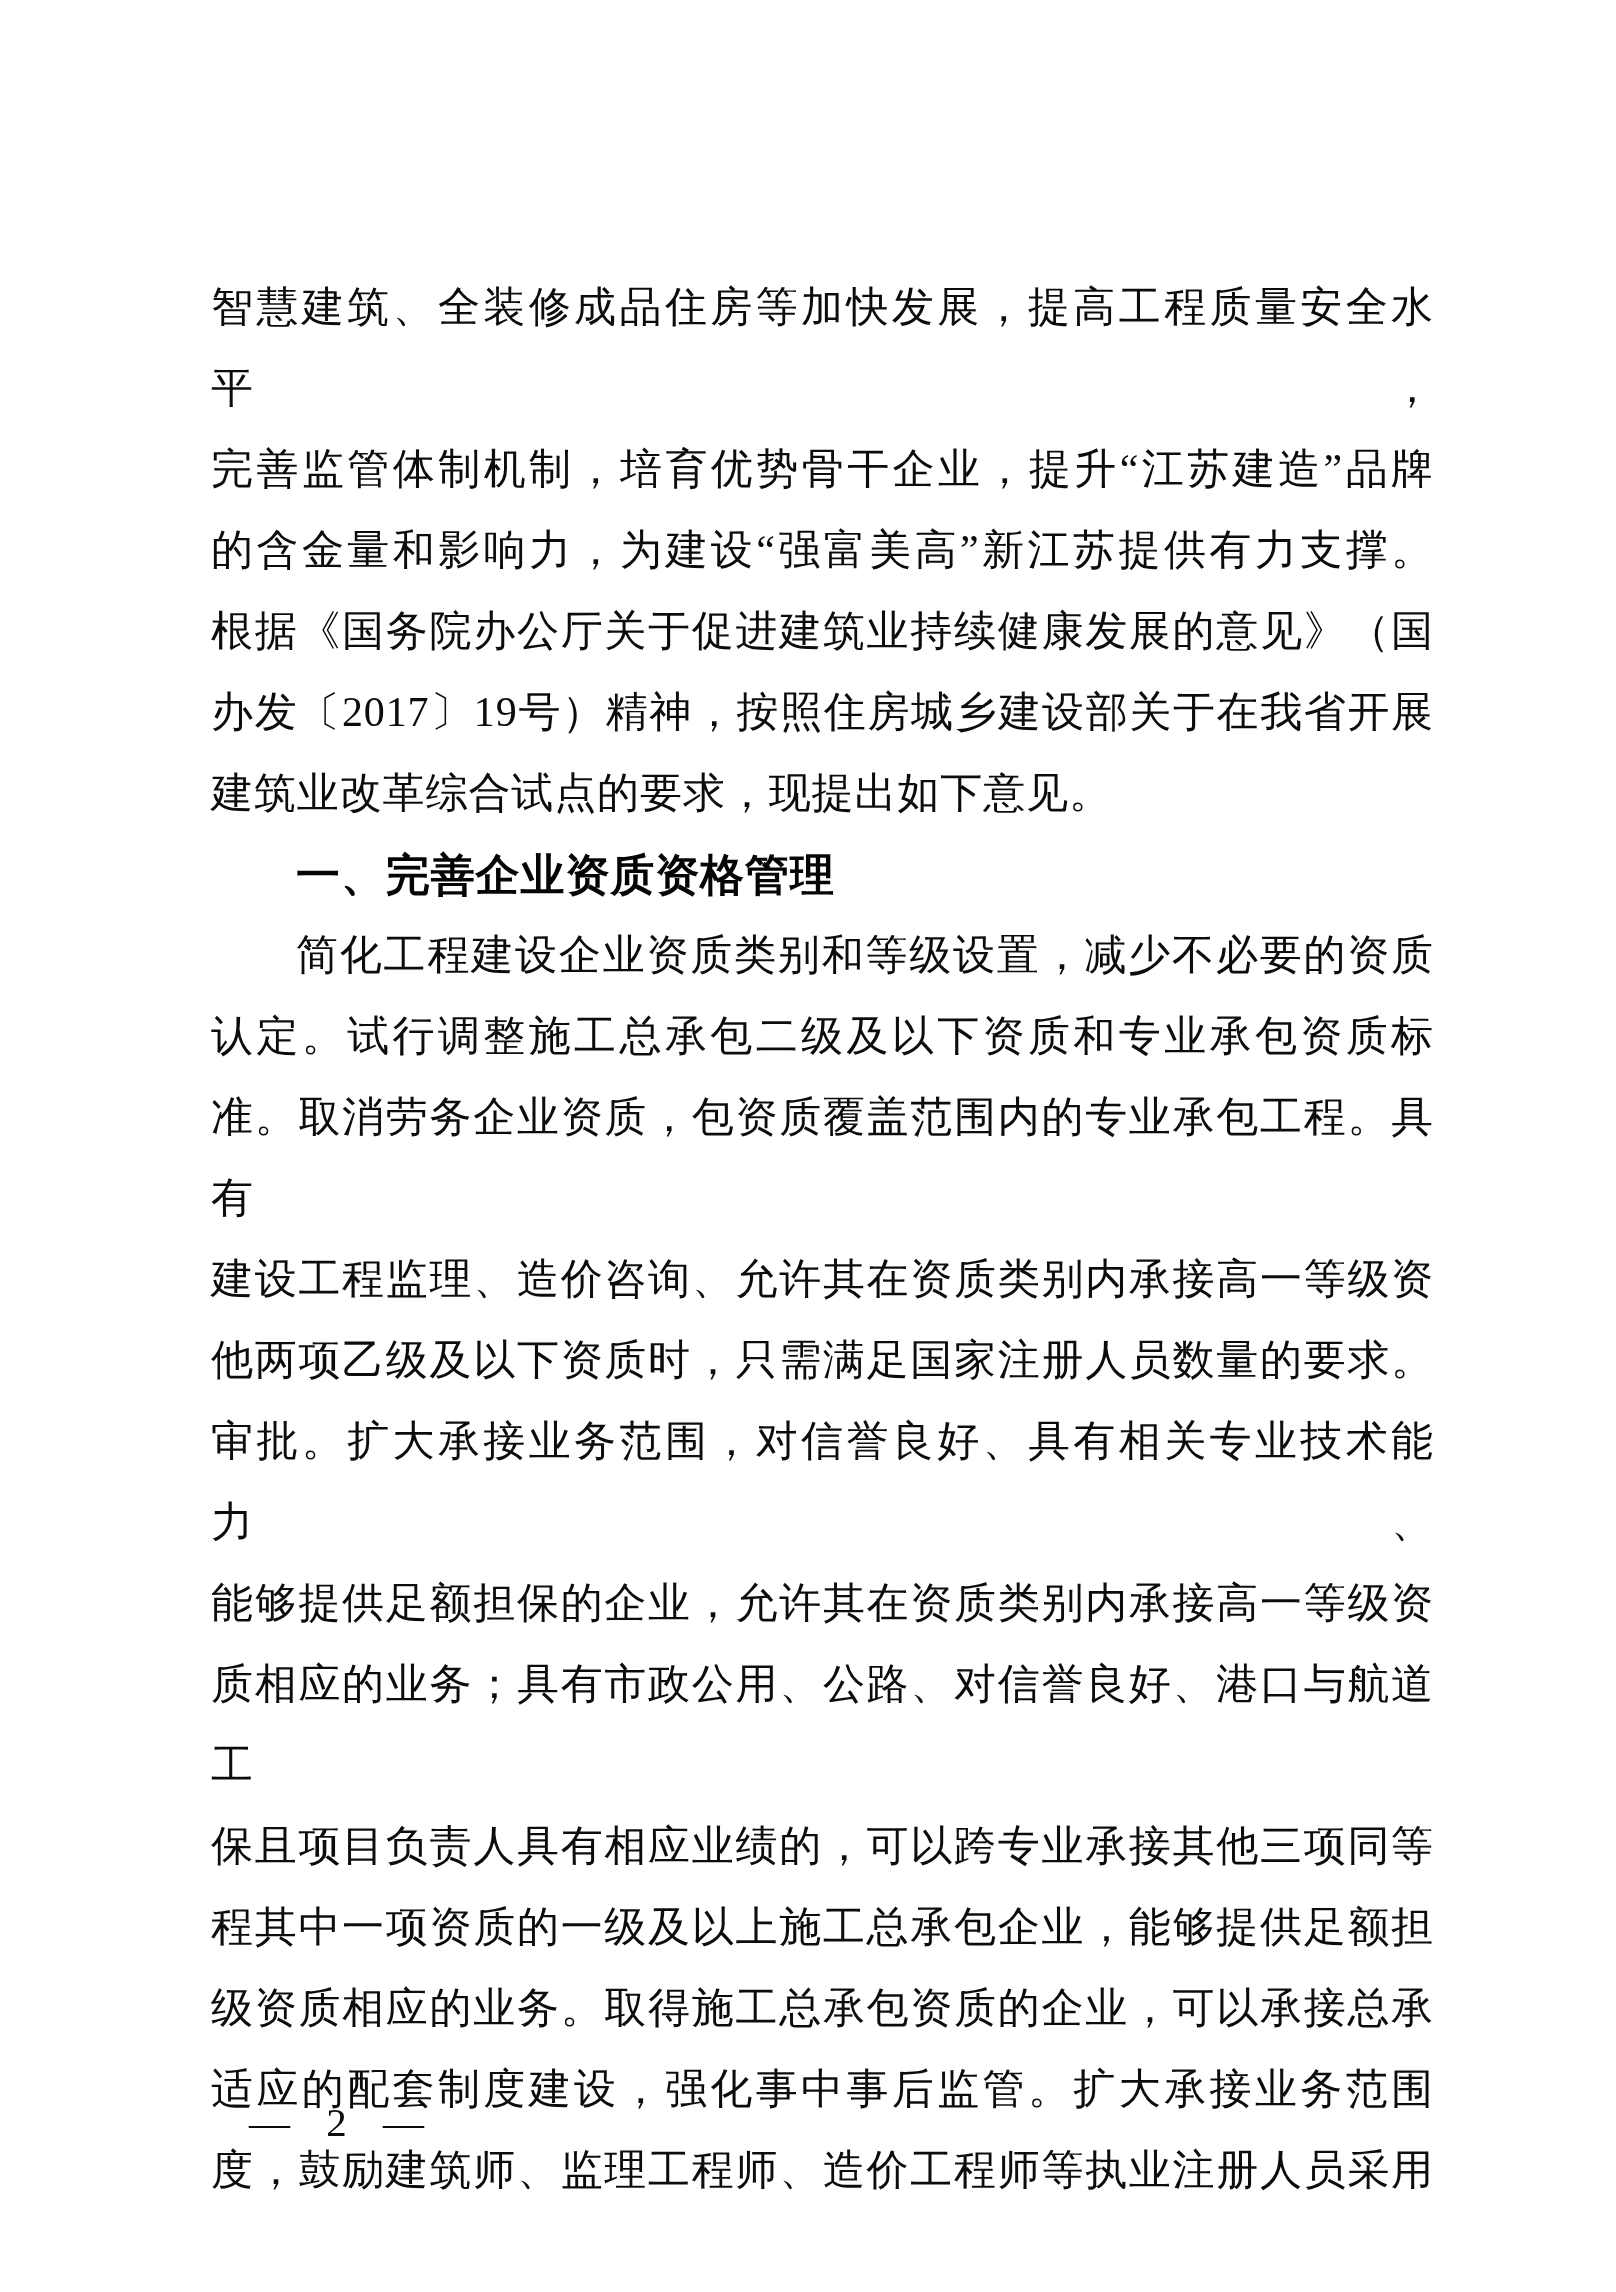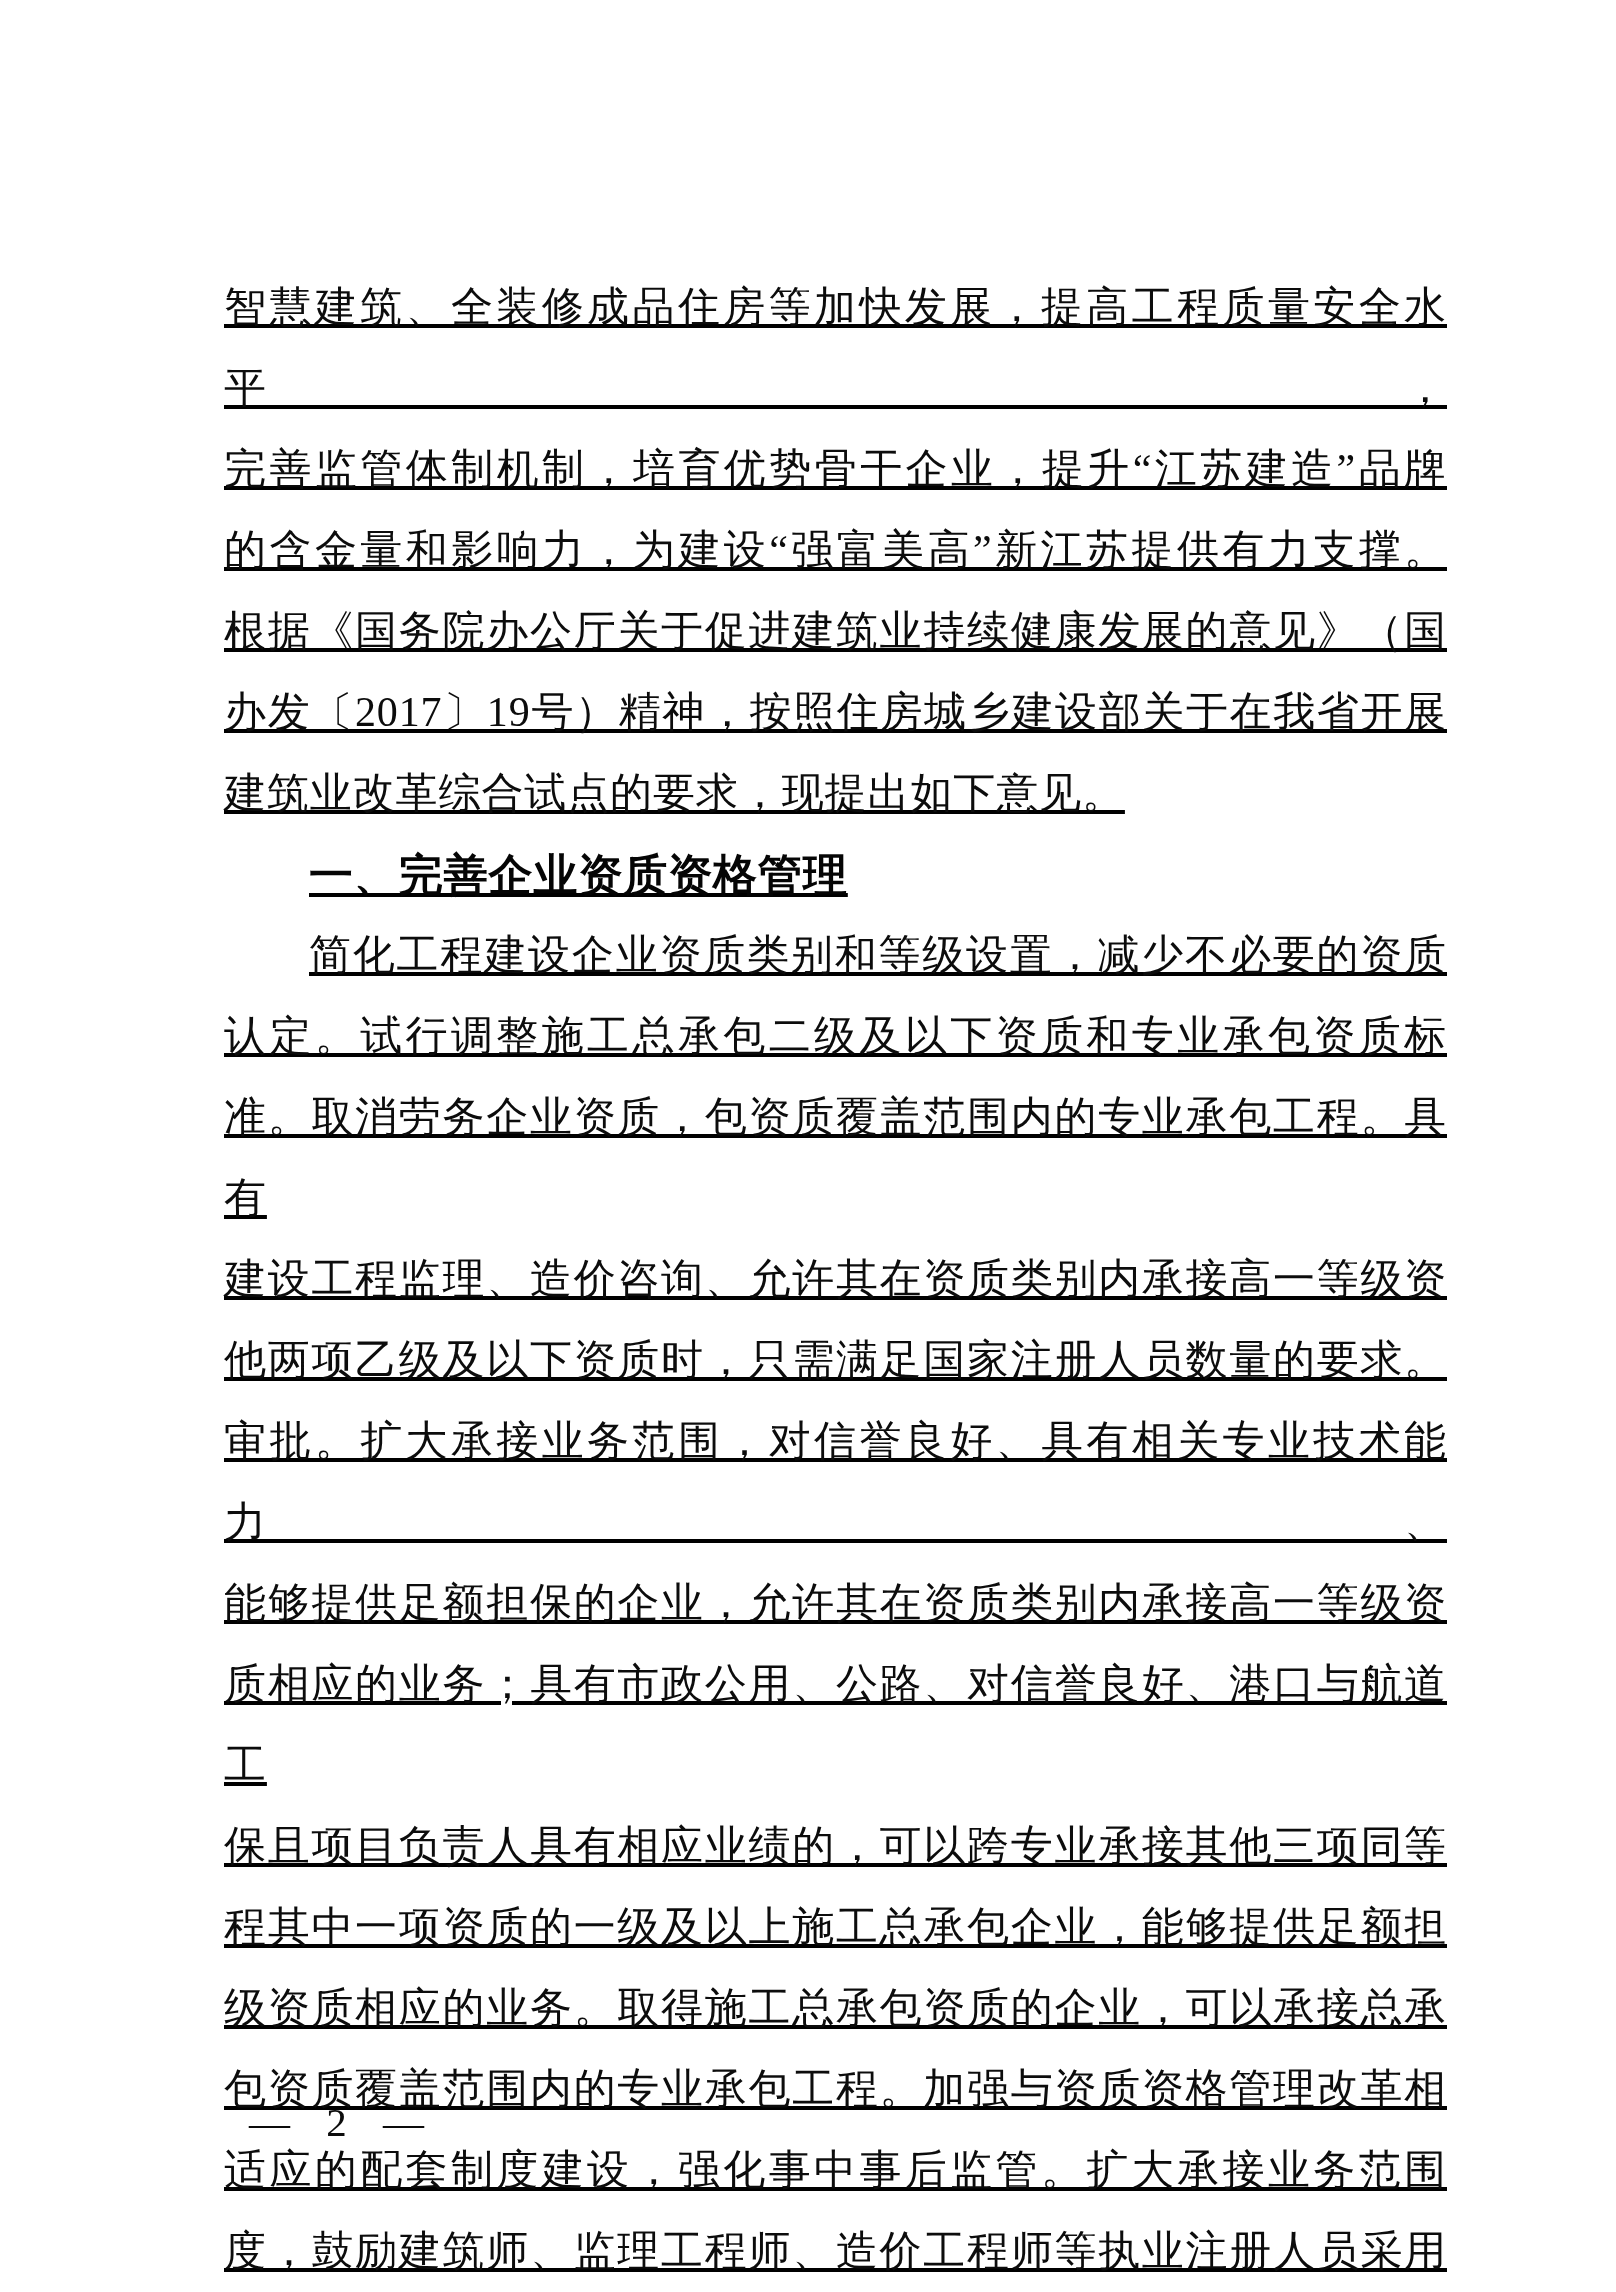--- a/index.html
+++ b/index.html
@@ -7,24 +7,23 @@
   .page {
     position: relative;
     width: 1617px;
     height: 2293px;
     background: #ffffff;
     overflow: hidden;
     font-family: "Liberation Serif", "DejaVu Serif", serif;
   }
   .text-block {
     position: absolute;
-    left: 224px;
+    left: 211px;
     top: 267px;
     width: 1223px;
-    text-decoration: underline;
   }
   .line {
     font-size: 42px;
     line-height: 81px;
     color: #0c0c0c;
     letter-spacing: 0.9px;
     white-space: nowrap;
   }
   .line.justify {
     white-space: normal;
@@ -69,19 +68,18 @@
       <div class="line body justify">认定。试行调整施工总承包二级及以下资质和专业承包资质标</div>
       <div class="line body justify">准。取消劳务企业资质，包资质覆盖范围内的专业承包工程。具有</div>
       <div class="line body justify">建设工程监理、造价咨询、允许其在资质类别内承接高一等级资</div>
       <div class="line body justify">他两项乙级及以下资质时，只需满足国家注册人员数量的要求。</div>
       <div class="line body justify">审批。扩大承接业务范围，对信誉良好、具有相关专业技术能力、</div>
       <div class="line body justify">能够提供足额担保的企业，允许其在资质类别内承接高一等级资</div>
       <div class="line body justify">质相应的业务；具有市政公用、公路、对信誉良好、港口与航道工</div>
       <div class="line body justify">保且项目负责人具有相应业绩的，可以跨专业承接其他三项同等</div>
       <div class="line body justify">程其中一项资质的一级及以上施工总承包企业，能够提供足额担</div>
       <div class="line body justify">级资质相应的业务。取得施工总承包资质的企业，可以承接总承</div>
-      <div class="line body justify">包资质覆盖范围内的专业承包工程。加强与资质资格管理改革相</div>
       <div class="line body justify">适应的配套制度建设，强化事中事后监管。扩大承接业务范围</div>
       <div class="line body justify">度，鼓励建筑师、监理工程师、造价工程师等执业注册人员采用</div>
     </div>
   <div class="page-number">— 2 —</div>
 </div>
 
 
 </body></html>

